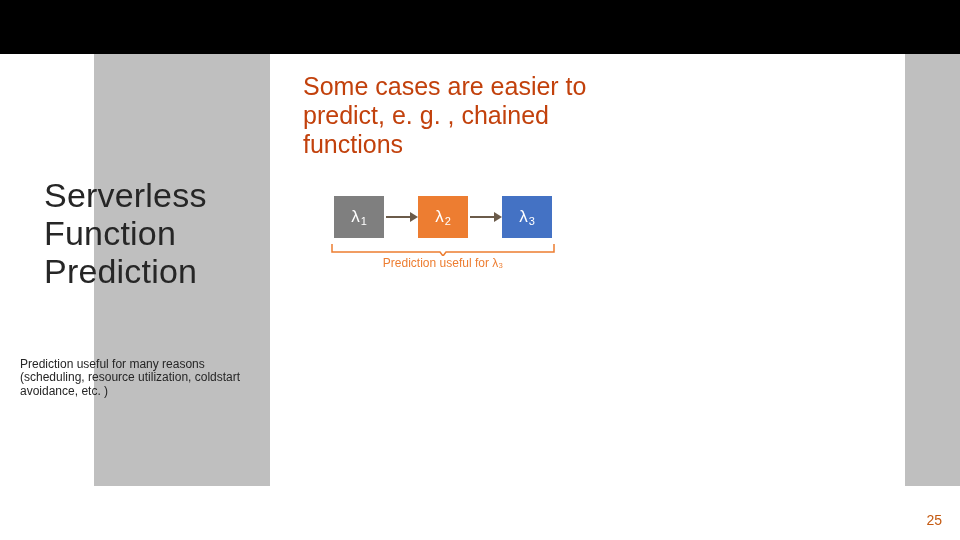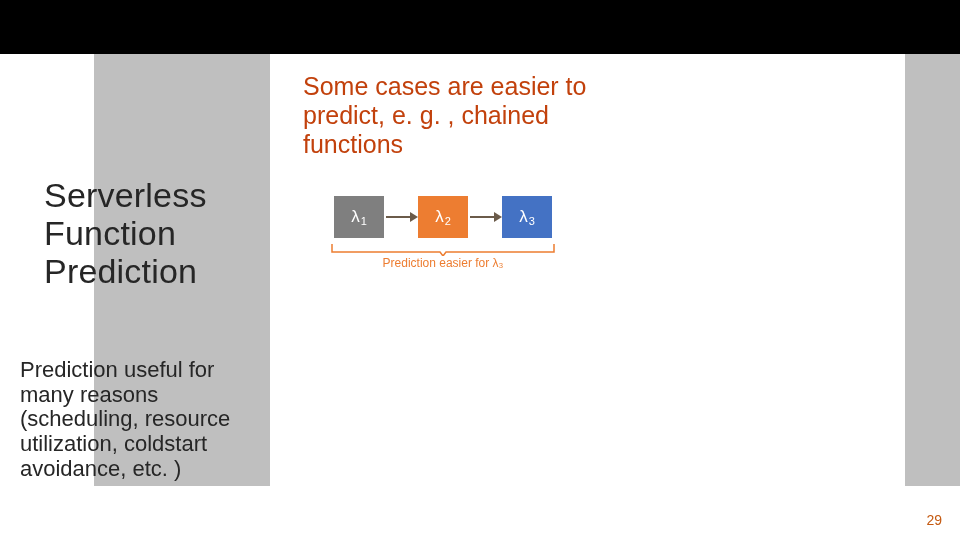--- a/index.html
+++ b/index.html
@@ -2,21 +2,21 @@
 <html><head>
 <meta charset="utf-8">
 <style>
   * { margin: 0; padding: 0; box-sizing: border-box; }
   html, body { width: 960px; height: 540px; font-family: "Segoe UI", "Helvetica Neue", Arial, sans-serif; background: #fff; }
   .page { position: relative; width: 960px; height: 540px; }
   .topbar { position: absolute; left: 0; top: 0; width: 960px; height: 54px; background: #000; }
   .graystrip-left { position: absolute; left: 94px; top: 54px; width: 176px; height: 432px; background: #bfbfbf; }
   .graystrip-right { position: absolute; left: 905px; top: 54px; width: 55px; height: 432px; background: #bfbfbf; }
   .left-title { position: absolute; left: 20px; top: 176px; width: 240px; font-size: 34px; line-height: 1.12; color: #262626; font-weight: 400; letter-spacing: 0.2px; margin-left: 24px; }
-  .left-sub { position: absolute; left: 20px; top: 358px; width: 250px; font-size: 22px; line-height: 1.12; color: #262626; }
+  .left-sub { position: absolute; left: 20px; top: 358px; width: 250px; font-size: 12px; line-height: 1.12; color: #262626; }
   .body-heading { position: absolute; left: 303px; top: 72px; width: 300px; font-size: 25px; line-height: 1.15; color: #c2410c; }
   .diagram { position: absolute; left: 334px; top: 196px; width: 260px; }
   .chain-row { display: flex; align-items: center; gap: 0; }
   .lam-box { width: 50px; height: 42px; display: flex; align-items: center; justify-content: center; color: #fff; font-size: 17px; }
   .lam-box .sub { font-size: 11px; margin-left: 1px; position: relative; top: 4px; }
   .b1 { background: #7f7f7f; }
   .b2 { background: #ed7d31; }
   .b3 { background: #4472c4; }
   .arrow { width: 34px; display: flex; align-items: center; justify-content: center; }
   .arrow svg { width: 34px; height: 14px; }
@@ -66,18 +66,18 @@
         <span>λ</span>
           <span class="sub">3</span>
       </div>
     </div>
 
 
     <div class="bracket pw3">
       <svg viewBox="0 0 226 14" width="226" height="14">
         <path d="M2 2 L2 10 L110 10 L113 14 L116 10 L224 10 L224 2" fill="none" stroke="#ed7d31" stroke-width="1.5"></path>
       </svg>
-      <div class="bracket-label">Prediction easier for λ₃</div>
+      <div class="bracket-label">Prediction useful for λ₃</div>
     </div>
   </div>
 
-  <div class="page-number">29</div>
+  <div class="page-number">25</div>
 </div>
 
 </body></html>

